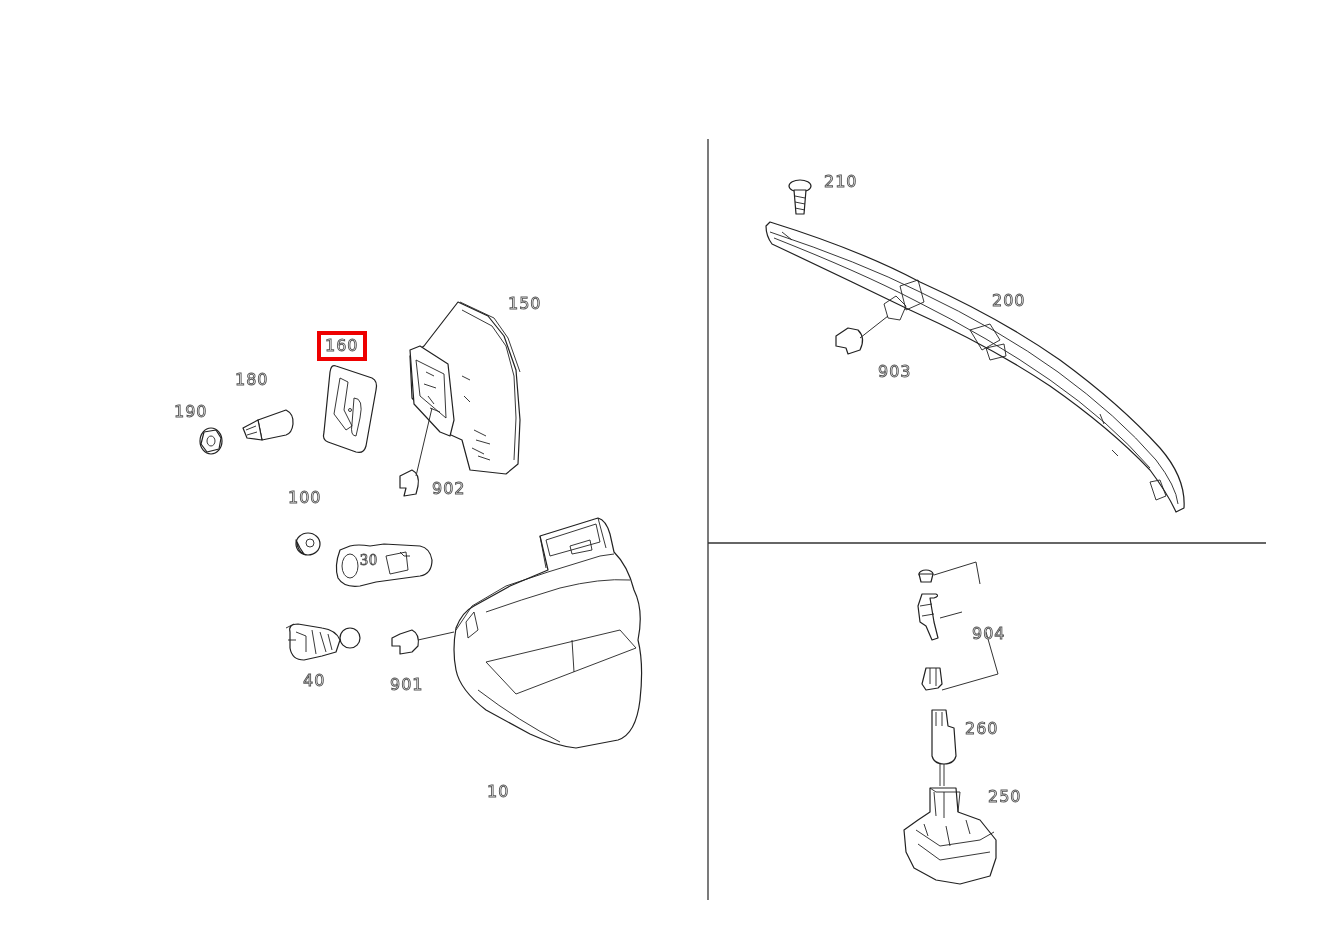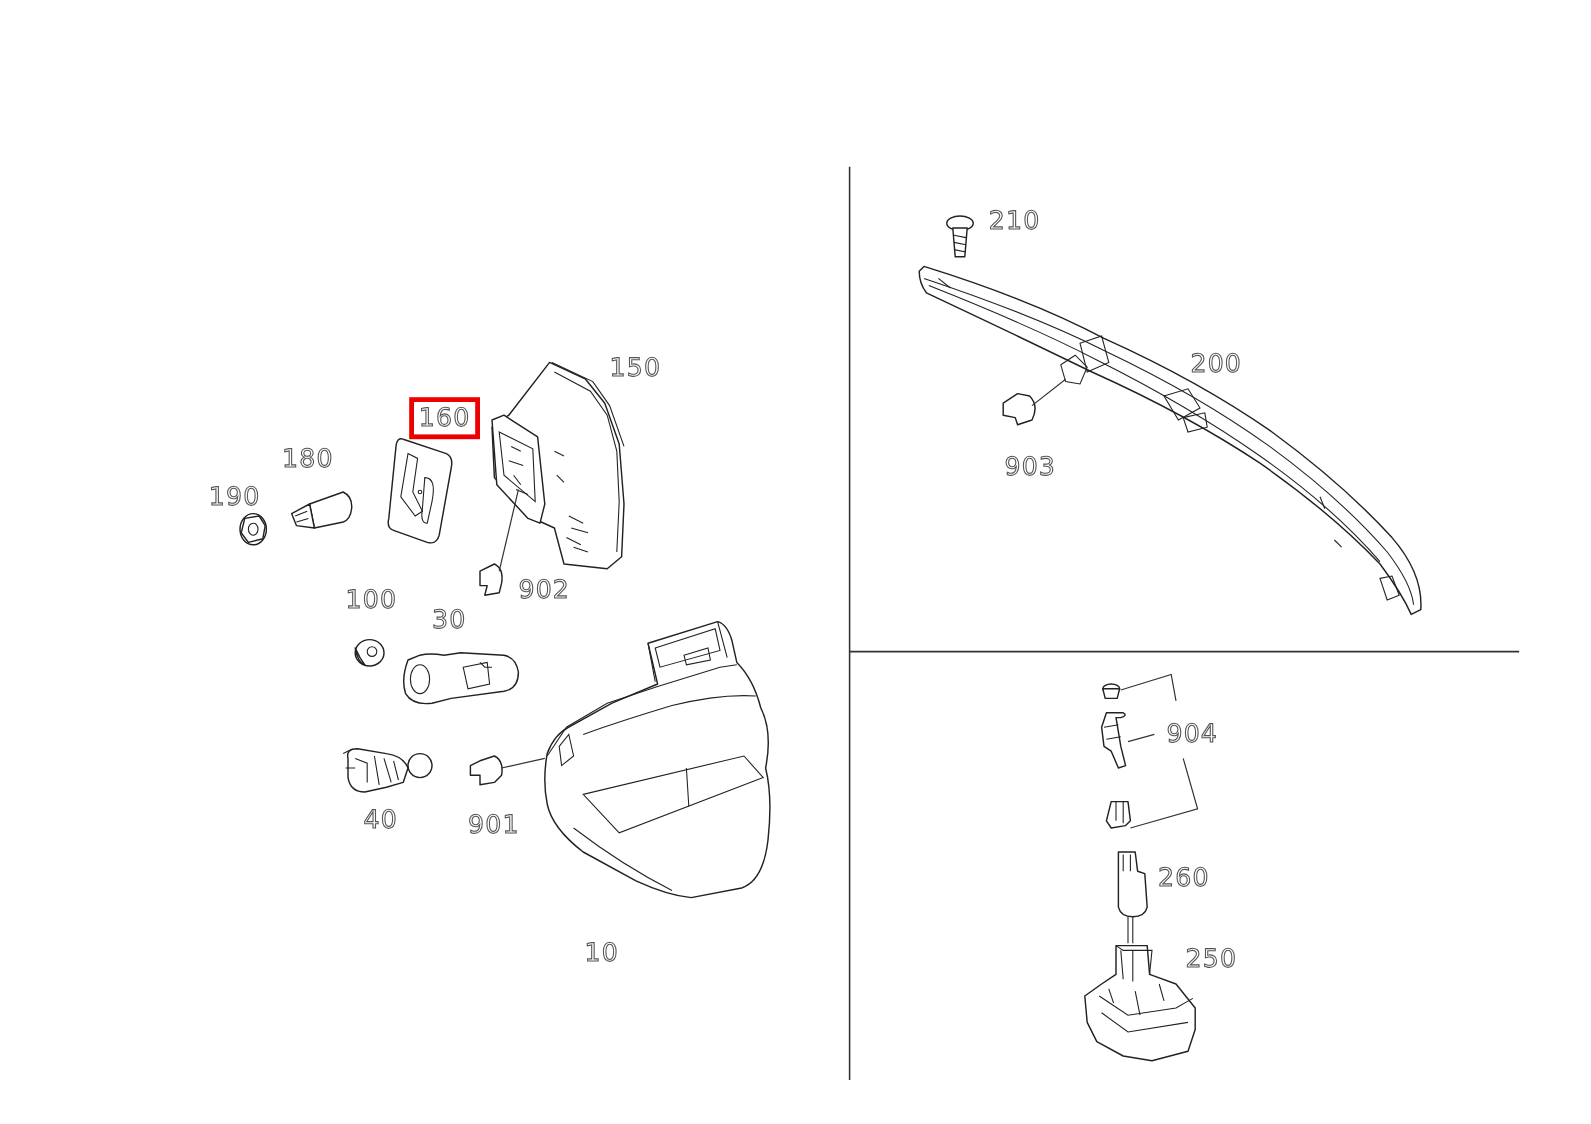--- a/index.html
+++ b/index.html
@@ -1,33 +1,32 @@
 <!DOCTYPE html>
 <html><head>
 <meta charset="utf-8">
 <style>
   html, body { margin: 0; padding: 0; background: #ffffff; }
   body { width: 1326px; height: 937px; position: relative; overflow: hidden; font-family: "DejaVu Sans", sans-serif; }
   #canvas { position: absolute; left: 0; top: 0; width: 1326px; height: 937px; }
   .label {
     position: absolute;
     font-family: "DejaVu Sans", sans-serif;
-    font-size: 21px;
+    font-size: 16px;
     letter-spacing: 1px;
     color: #ffffff;
     -webkit-text-stroke: 0.9px #555555;
     line-height: 1;
     white-space: nowrap;
     cursor: pointer;
   }
   .label.highlight {
     outline: 4px solid #ee0000;
     outline-offset: 2px;
     padding: 1px 2px;
-    margin-left: 24px;
   }
   svg .part { fill: #ffffff; stroke: #222222; stroke-width: 1.2; stroke-linejoin: round; stroke-linecap: round; }
   svg .thin { fill: none; stroke: #222222; stroke-width: 0.9; }
   svg .leader { fill: none; stroke: #333333; stroke-width: 1; }
   svg .part-group { cursor: pointer; }
 </style>
 </head>
 <body>
 
 <svg id="canvas" width="1326" height="937" viewBox="0 0 1326 937" xmlns="http://www.w3.org/2000/svg">
@@ -158,24 +157,24 @@
     <path class="thin" d="M924,824 L928,836 M966,820 L970,834 M946,826 L950,846"></path>
   </g>
 </svg>
 
 <div class="label" style="left:508px; top:296px;">150</div>
 <div class="label highlight" style="left:323px; top:337px;">160</div>
 <div class="label" style="left:235px; top:372px;">180</div>
 <div class="label" style="left:174px; top:404px;">190</div>
 <div class="label" style="left:432px; top:481px;">902</div>
 <div class="label" style="left:288px; top:490px;">100</div>
-<div class="label" style="left:360px; top:506px;">30</div>
+<div class="label" style="left:360px; top:552px;font-family:Liberation Serif, serif;">30</div>
 <div class="label" style="left:303px; top:673px;">40</div>
 <div class="label" style="left:390px; top:677px;text-align:right;">901</div>
 <div class="label" style="left:487px; top:736px;margin-top:48px;">10</div>
 
 <div class="label" style="left:824px; top:174px;">210</div>
 <div class="label" style="left:992px; top:293px;">200</div>
-<div class="label" style="left:837px; top:364px;margin-top:15px;">903</div>
+<div class="label" style="left:878px; top:364px;">903</div>
 
-<div class="label" style="left:972px; top:601px;text-align:center;">904</div>
+<div class="label" style="left:972px; top:626px;text-align:center;">904</div>
 <div class="label" style="left:965px; top:721px;">260</div>
 <div class="label" style="left:988px; top:789px;">250</div>
 
 </body></html>

